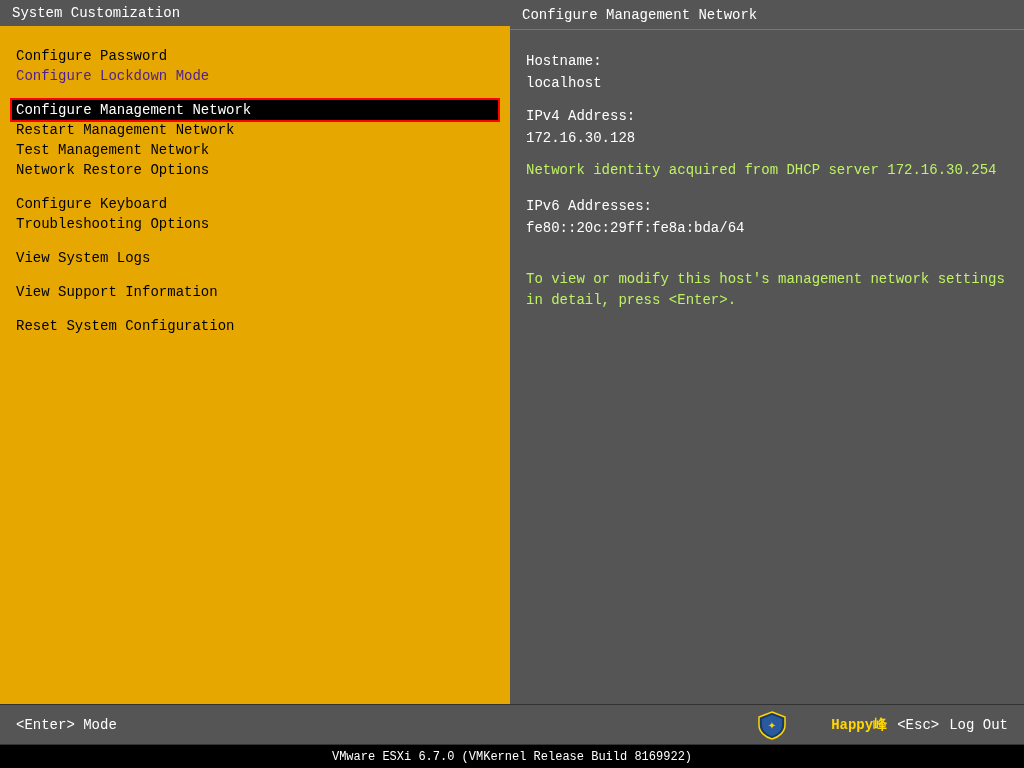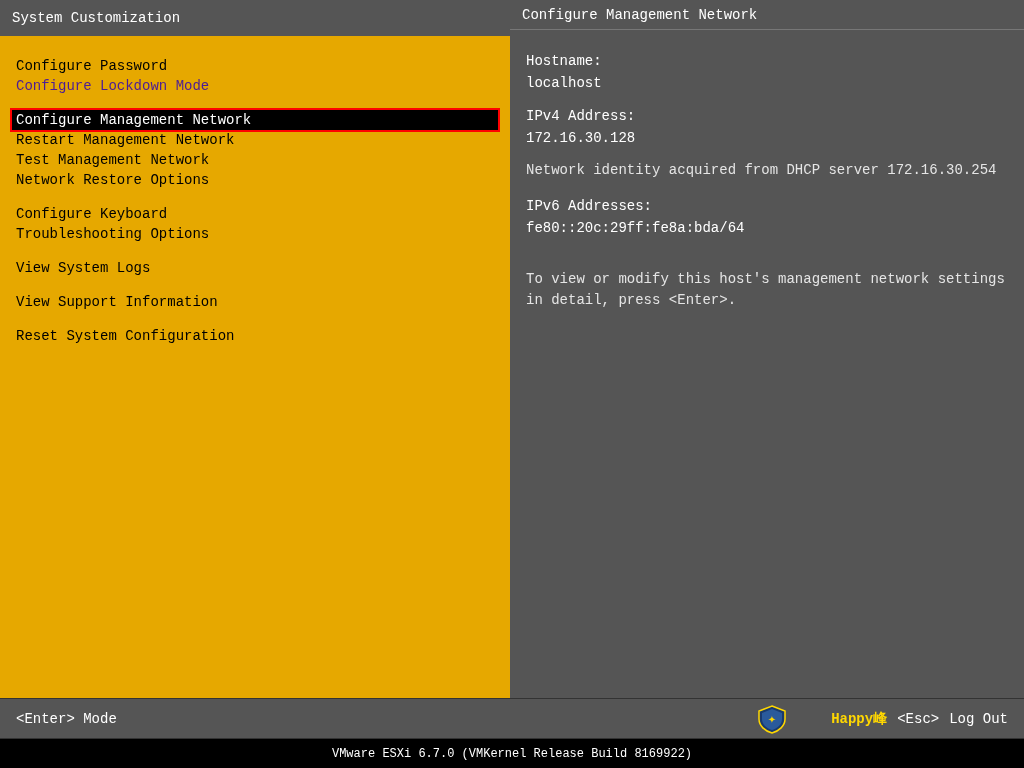--- a/index.html
+++ b/index.html
@@ -37,21 +37,21 @@
       padding: 0;
       display: flex;
       flex-direction: column;
     }
 
     #left-header {
       background: #555;
       color: #fff;
       padding: 6px 12px;
       font-size: 14px;
-      height: 36px;
+      height: 26px;
       display: flex;
       align-items: center;
     }
 
     #left-menu {
       padding: 20px 12px;
       display: flex;
       flex-direction: column;
       gap: 0;
     }
@@ -101,21 +101,21 @@
       color: #fff;
       margin-bottom: 0;
     }
 
     .info-value {
       color: #fff;
       margin-bottom: 10px;
     }
 
     .info-note {
-      color: #e5e5e5;
+      color: #bef264;
       margin-top: 6px;
       line-height: 1.5;
     }
 
     #bottom-bar {
       background: #555;
       height: 40px;
       display: flex;
       align-items: center;
       justify-content: space-between;
@@ -160,21 +160,21 @@
 
     .watermark-text {
       color: #ffd700;
       font-size: 14px;
       font-weight: bold;
       margin-left: 38px;
     }
 
     #footer {
       background: #000;
-      height: 30px;
+      height: 24px;
       display: flex;
       align-items: center;
       justify-content: center;
       color: #fff;
       font-size: 12px;
       border-top: 1px solid #333;
     }
 
     .selected-box {
       display: block;

